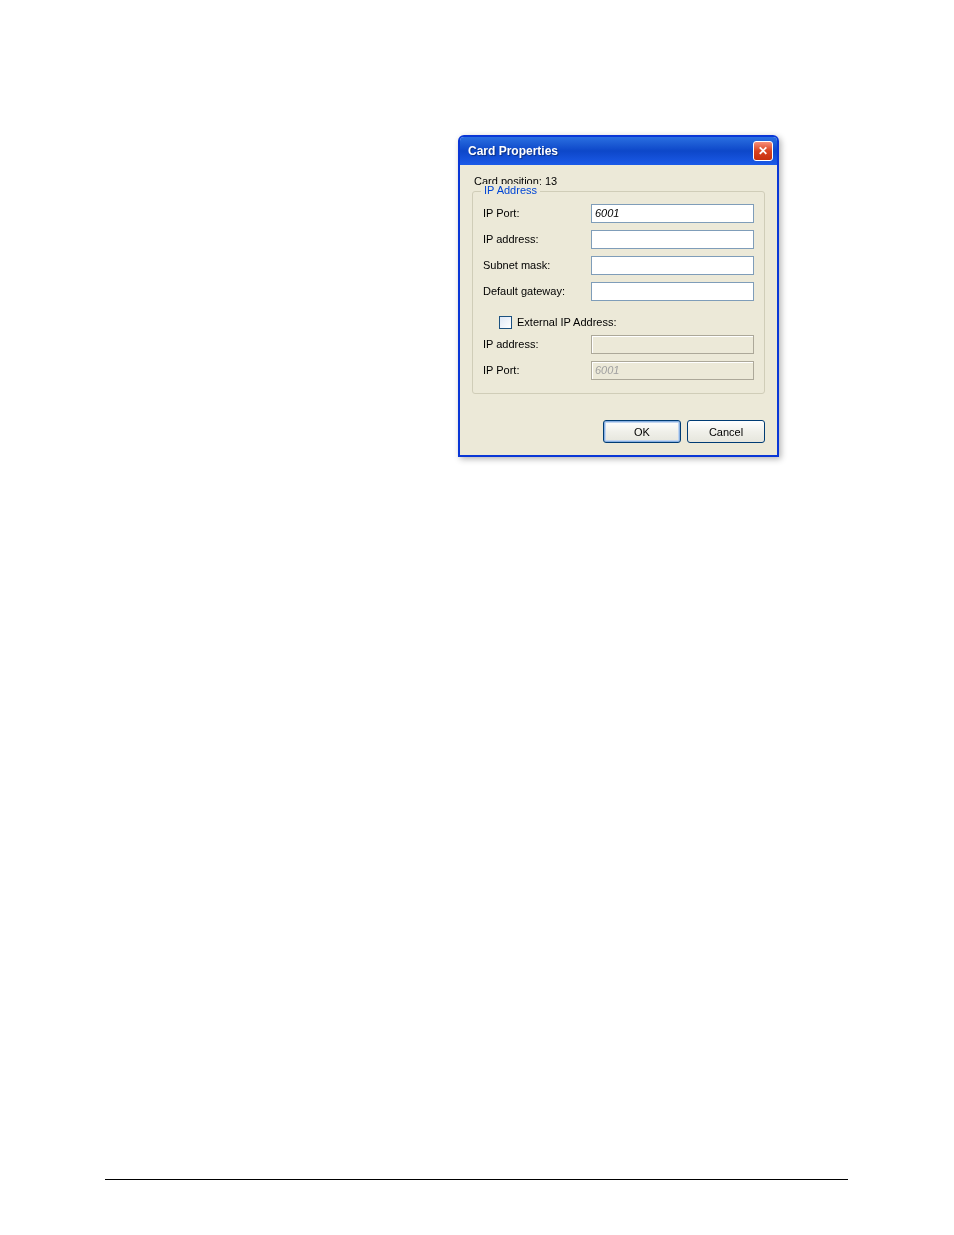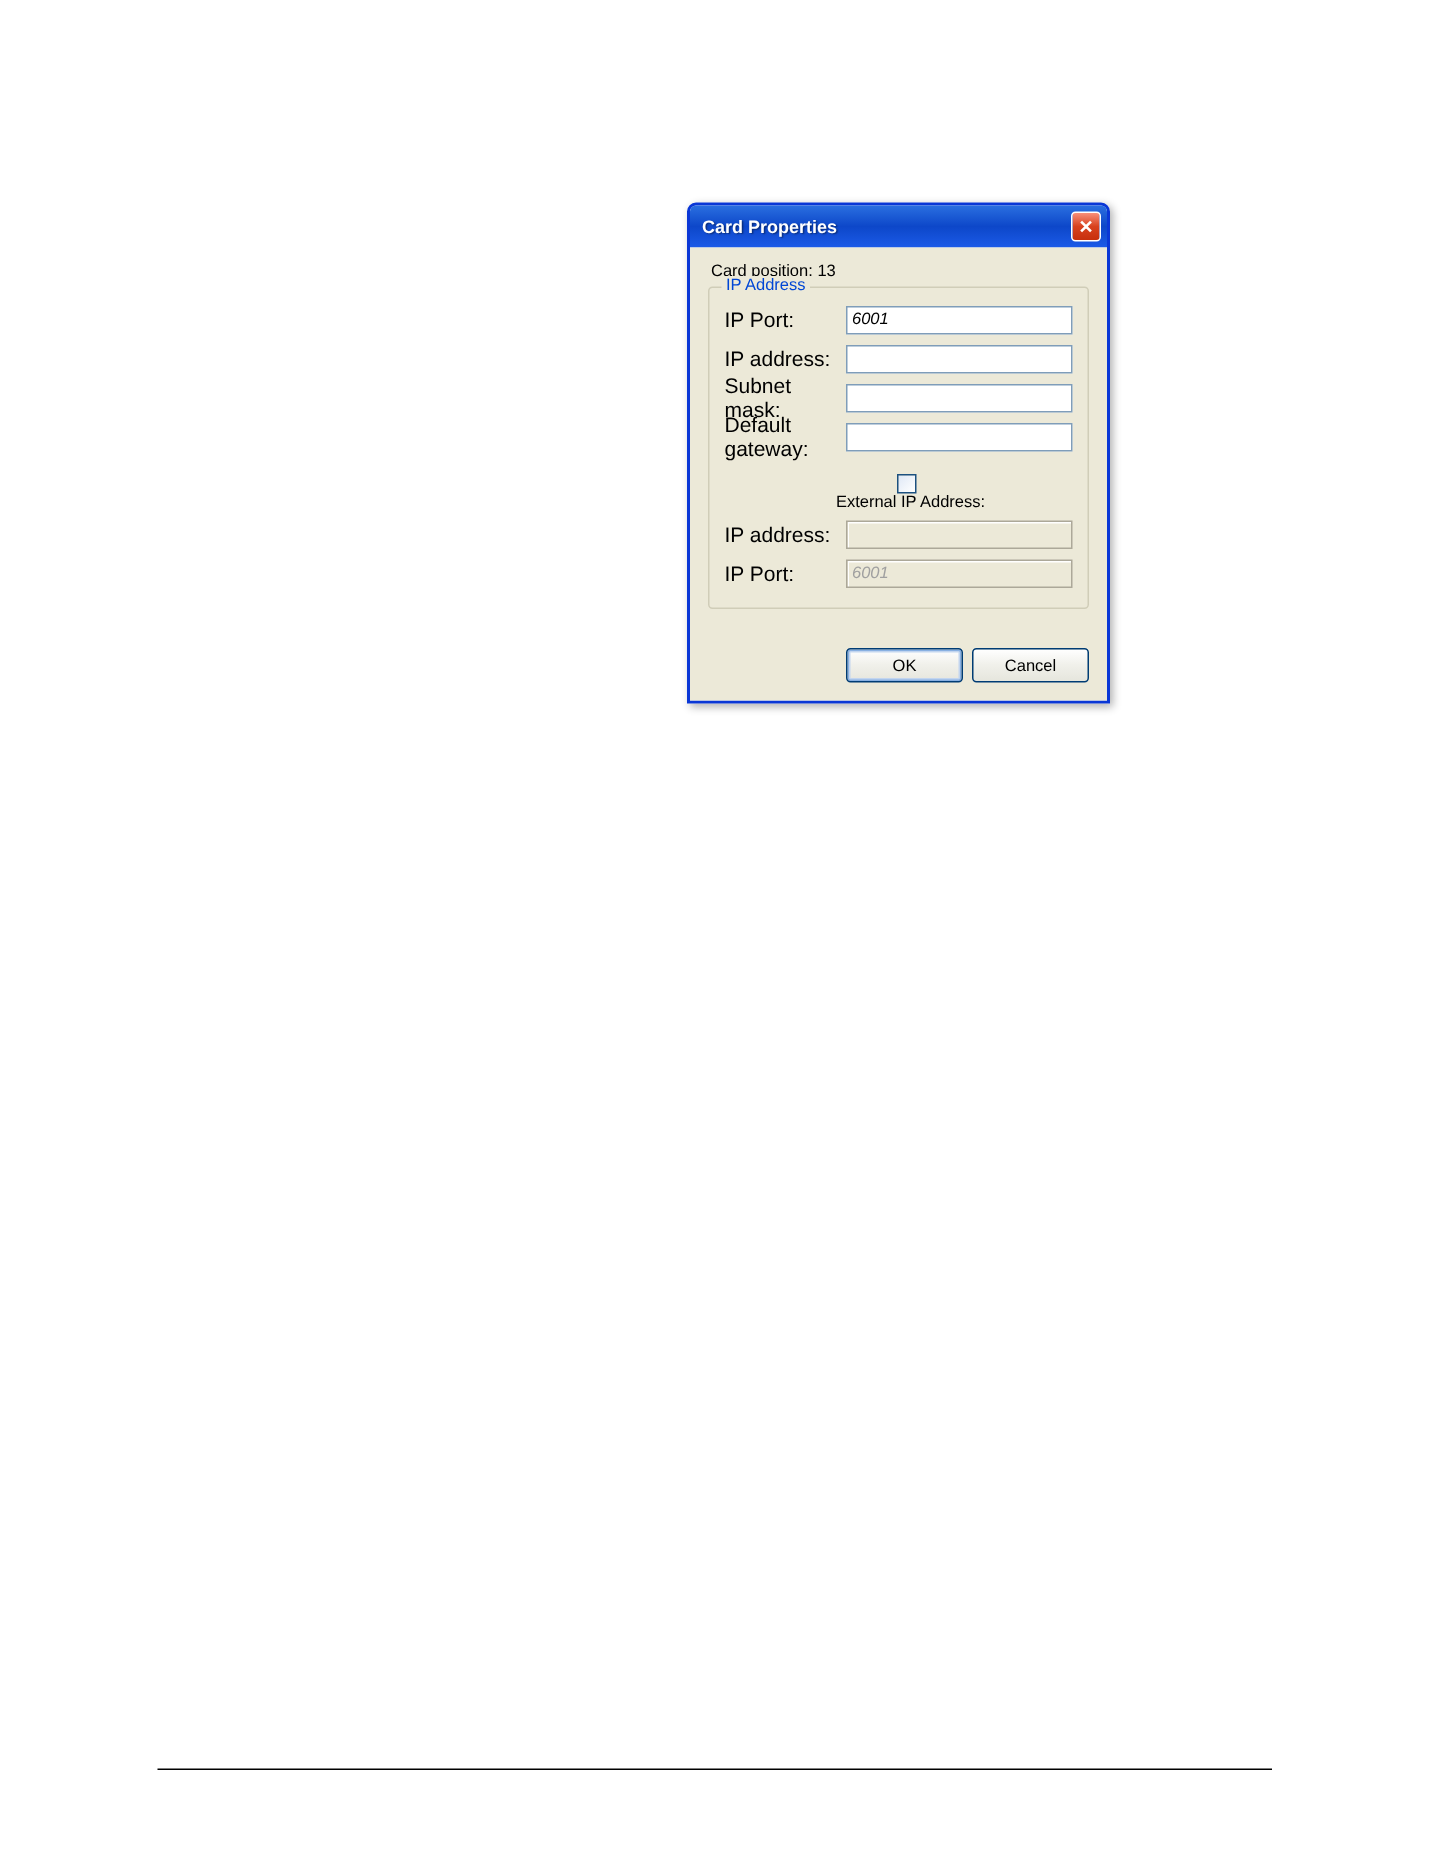--- a/index.html
+++ b/index.html
@@ -12,21 +12,21 @@
       font-size: 11px;
       background: #ffffff;
       width: 954px;
       height: 1235px;
       position: relative;
     }
     .dialog {
       position: absolute;
       left: 458px;
       top: 135px;
-      width: 282px;
+      width: 321px;
       border: 2px solid #0a37d6;
       border-radius: 6px 6px 0 0;
       box-shadow: 2px 2px 6px rgba(0,0,0,0.3);
     }
     .titlebar {
       background: linear-gradient(to bottom, #2a6fe0 0%, #0d47c9 50%, #1b5ae8 100%);
       height: 28px;
       display: flex;
       align-items: center;
       justify-content: space-between;
@@ -83,46 +83,45 @@
     }
     .form-row {
       display: flex;
       align-items: center;
       margin-bottom: 4px;
       height: 22px;
     }
     .form-label {
       width: 108px;
       color: #000000;
-      font-size: 14px;
+      font-size: 11px;
     }
     .form-input {
       flex: 1;
       height: 19px;
       border: 1px solid #7f9db9;
       background: #ffffff;
       font-family: Tahoma, sans-serif;
       font-size: 11px;
       padding: 1px 3px;
       color: #000000;
       font-style: italic;
     }
     .form-input.disabled {
       background: #ece9d8;
       color: #a0a0a0;
       border: 1px solid #aca899;
       box-shadow: inset 1px 1px 0 #ffffff;
     }
     .checkbox-row {
       display: flex;
-      align-items: center;
+      align-items: flex-start;
       margin-top: 14px;
       margin-bottom: 4px;
       padding-left: 16px;
-      flex-direction: column;
     }
     .checkbox {
       width: 13px;
       height: 13px;
       border: 1px solid #1c5180;
       background: linear-gradient(to bottom right, #dfe8f6, #ffffff);
       margin-right: 5px;
       cursor: pointer;
     }
     .checkbox-label {

